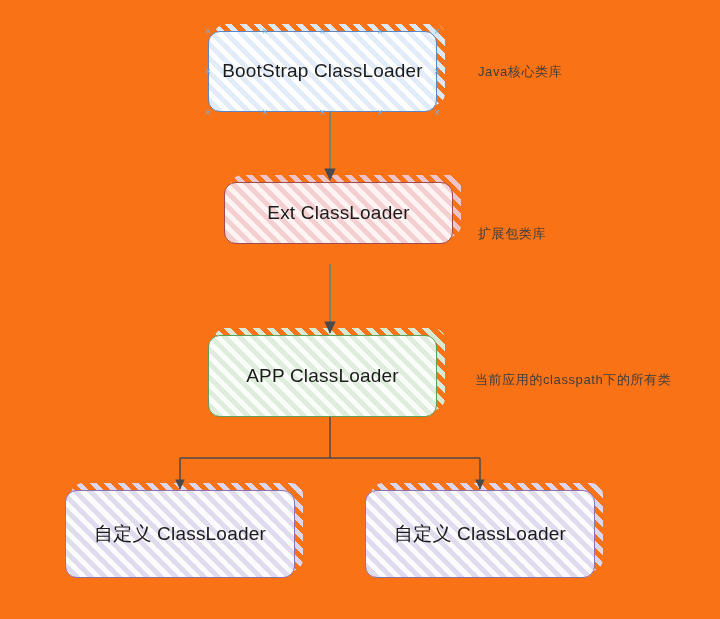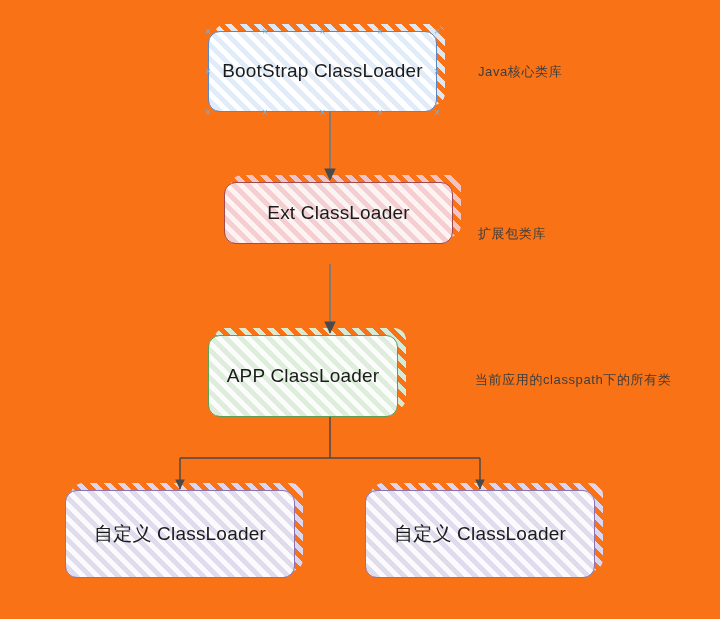--- a/index.html
+++ b/index.html
@@ -196,21 +196,21 @@
     <div class="handle" style="left:380px; top:112px;"></div>
     <div class="handle" style="left:437px; top:112px;"></div>
   </div>
 
   <div class="node" id="node-ext" style="left:224px; top:182px; width:229px; height:62px;">
     <div class="hatch-shadow"></div>
     <div class="hatch-body"></div>
     <span class="node-label">Ext ClassLoader</span>
   </div>
 
-  <div class="node" id="node-app" style="left:208px; top:335px; width:190px; height:82px;">
+  <div class="node" id="node-app" style="left:208px; top:335px; width:229px; height:82px;">
     <div class="hatch-shadow"></div>
     <div class="hatch-body"></div>
     <span class="node-label">APP ClassLoader</span>
   </div>
 
   <div class="node node-custom" id="node-custom-left" style="left:65px; top:490px; width:230px; height:88px;">
     <div class="hatch-shadow"></div>
     <div class="hatch-body"></div>
     <span class="node-label">自定义 ClassLoader</span>
   </div>

